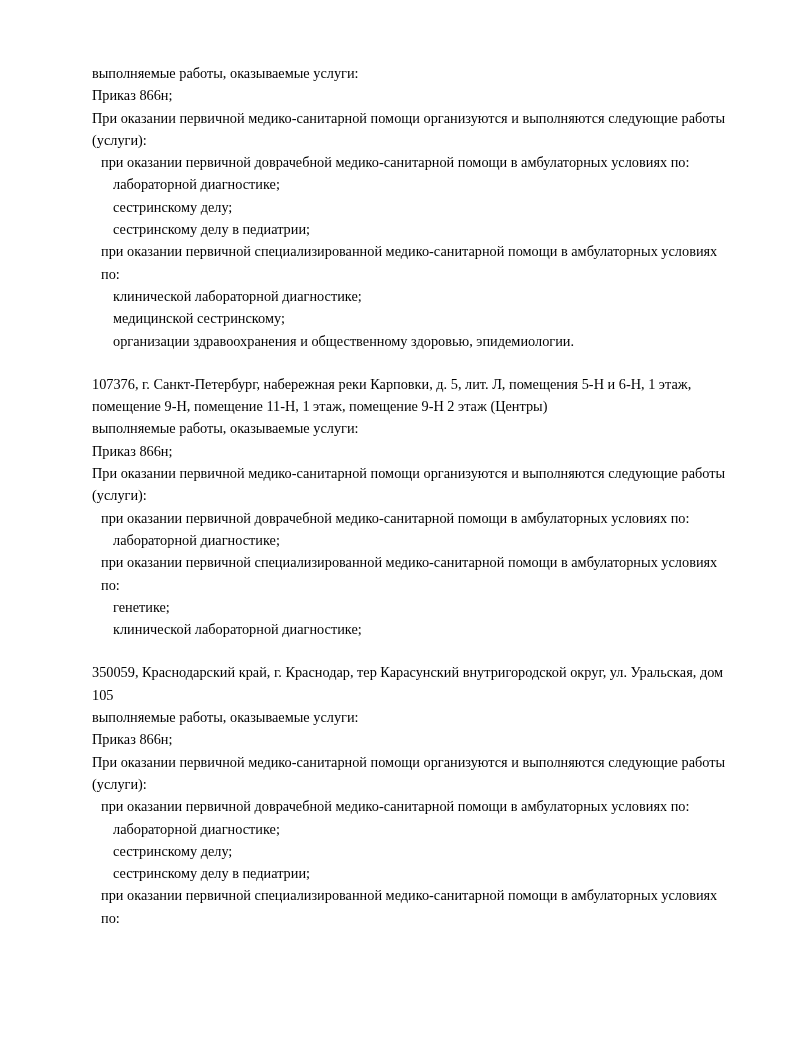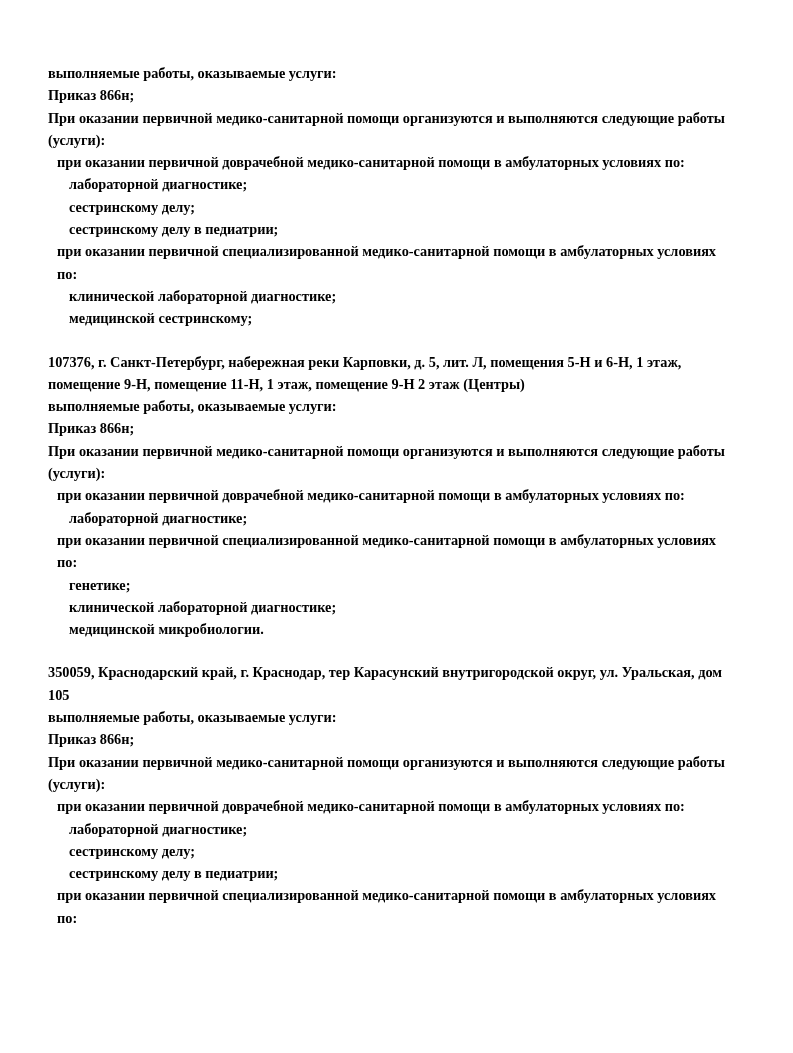--- a/index.html
+++ b/index.html
@@ -11,22 +11,21 @@
     width: 793px;
     height: 1053px;
     font-family: "Liberation Serif", "DejaVu Serif", serif;
     color: #000000;
   }
   .page {
     position: relative;
     width: 793px;
     height: 770px;
     box-sizing: border-box;
-    padding: 62px 60px 0 48px;
-    font-weight: bold;
+    padding: 62px 60px 0 92px;
   }
   .doc-body {
     font-size: 14.3px;
     line-height: 22.3px;
     text-align: left;
   }
   .para {
     margin: 0;
     padding: 0;
   }
@@ -50,33 +49,33 @@
       <p class="para ind-0">выполняемые работы, оказываемые услуги:</p>
       <p class="para ind-0">Приказ 866н;</p>
       <p class="para ind-0">При оказании первичной медико-санитарной помощи организуются и выполняются следующие работы (услуги):</p>
       <p class="para ind-1">при оказании первичной доврачебной медико-санитарной помощи в амбулаторных условиях по:</p>
       <p class="para ind-2">лабораторной диагностике;</p>
       <p class="para ind-2">сестринскому делу;</p>
       <p class="para ind-2">сестринскому делу в педиатрии;</p>
       <p class="para ind-1">при оказании первичной специализированной медико-санитарной помощи в амбулаторных условиях по:</p>
       <p class="para ind-2">клинической лабораторной диагностике;</p>
       <p class="para ind-2">медицинской сестринскому;</p>
+      <p class="para ind-2">организации здравоохранения и общественному здоровью, эпидемиологии.</p>
     </div>
 
     <div class="block">
       <p class="para ind-0">107376, г. Санкт-Петербург, набережная реки Карповки, д. 5, лит. Л, помещения 5-Н и 6-Н, 1 этаж, помещение 9-Н, помещение 11-Н, 1 этаж, помещение 9-Н 2 этаж (Центры)</p>
       <p class="para ind-0">выполняемые работы, оказываемые услуги:</p>
       <p class="para ind-0">Приказ 866н;</p>
       <p class="para ind-0">При оказании первичной медико-санитарной помощи организуются и выполняются следующие работы (услуги):</p>
       <p class="para ind-1">при оказании первичной доврачебной медико-санитарной помощи в амбулаторных условиях по:</p>
       <p class="para ind-2">лабораторной диагностике;</p>
       <p class="para ind-1">при оказании первичной специализированной медико-санитарной помощи в амбулаторных условиях по:</p>
       <p class="para ind-2">генетике;</p>
       <p class="para ind-2">клинической лабораторной диагностике;</p>
-      <p class="para ind-2">медицинской микробиологии.</p>
     </div>
 
     <div class="block">
       <p class="para ind-0">350059, Краснодарский край, г. Краснодар, тер Карасунский внутригородской округ, ул. Уральская, дом 105</p>
       <p class="para ind-0">выполняемые работы, оказываемые услуги:</p>
       <p class="para ind-0">Приказ 866н;</p>
       <p class="para ind-0">При оказании первичной медико-санитарной помощи организуются и выполняются следующие работы (услуги):</p>
       <p class="para ind-1">при оказании первичной доврачебной медико-санитарной помощи в амбулаторных условиях по:</p>
       <p class="para ind-2">лабораторной диагностике;</p>
       <p class="para ind-2">сестринскому делу;</p>

